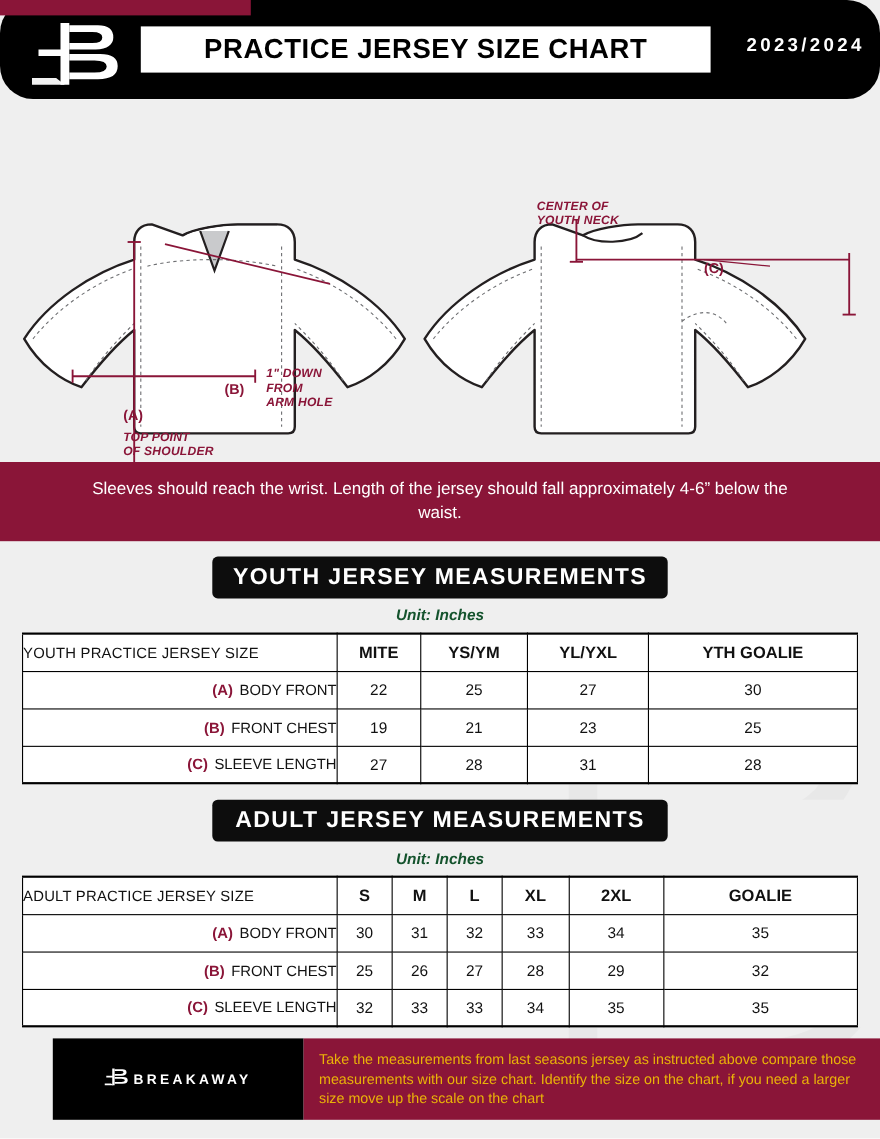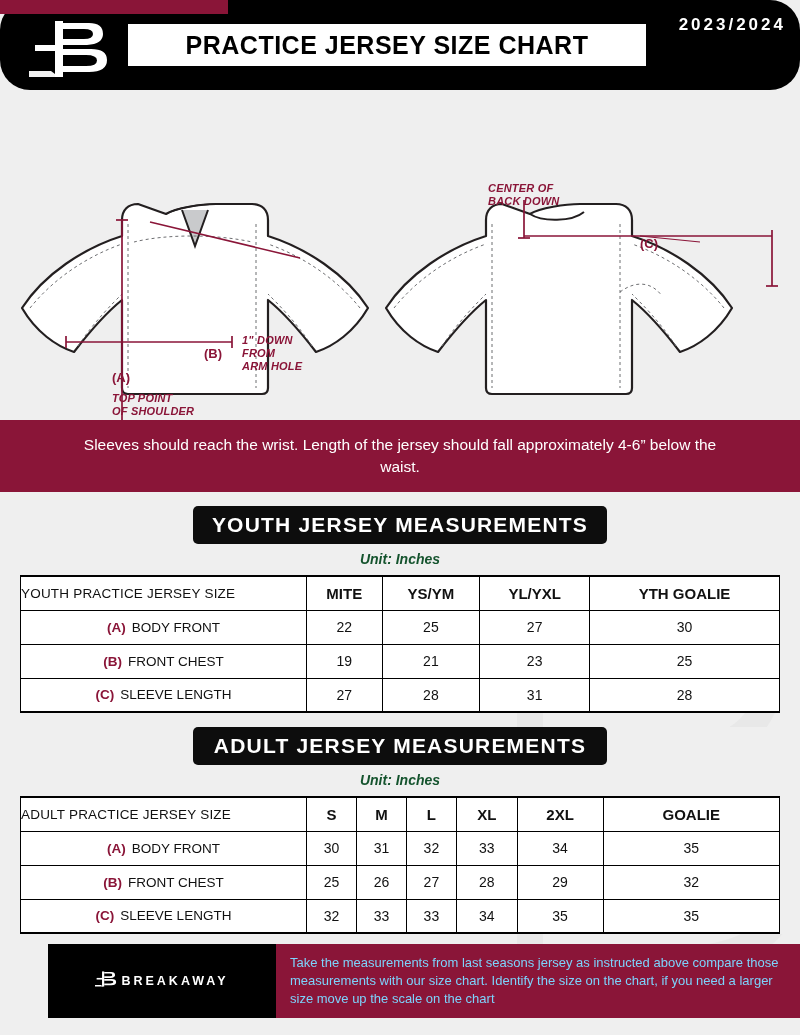--- a/index.html
+++ b/index.html
@@ -23,21 +23,21 @@
   .logo-wrap svg { display: block; }
   .title-box {
     position: absolute; left: 128px; top: 24px; width: 518px; height: 42px;
     background: #ffffff; display: flex; align-items: center; justify-content: center;
   }
   .title-box .title {
     font-weight: bold; font-size: 25px; letter-spacing: 0.5px; color: #000000;
     font-family: "Liberation Sans", sans-serif;
   }
   .season {
-    position: absolute; right: 14px; top: 15px;
+    position: absolute; right: 14px; top: 31px;
     color: #ffffff; font-size: 17px; font-weight: bold; letter-spacing: 3px;
   }
 
   
   .diagram { position: relative; width: 800px; height: 330px; background: #efefef; }
   .diagram svg { position: absolute; left: 0; top: 0; }
 
   .dlabel {
     position: absolute; color: #8a1538; font-style: italic; font-weight: bold;
     font-size: 11px; line-height: 13px; letter-spacing: 0.2px;
@@ -71,21 +71,21 @@
   }
   table.sizes th, table.sizes td {
     border: 1px solid #000; text-align: center; font-size: 13.5px; color: #111;
     height: 34px; background: #ffffff;
   }
   table.sizes thead th { font-weight: normal; font-size: 13.5px; }
   table.sizes thead th.rowhead {
     text-align: left; font-size: 13.5px; letter-spacing: 0.2px;
   }
   table.sizes thead th.colhead { font-weight: bold; font-size: 15px; }
-  table.sizes td.rowlabel { text-align: center; padding-left: 0; }
+  table.sizes td.rowlabel { text-align: right; padding-left: 0; }
   table.sizes td.rowlabel .tag { color: #8a1538; font-weight: bold; margin-right: 6px; }
   table.sizes td.val { font-size: 14px; }
 
   
   .watermark {
     position: absolute; right: -40px; top: 520px; width: 430px; height: 500px;
     opacity: 0.5; pointer-events: none; z-index: 0;
   }
   .watermark svg { display: block; }
   .section, .note-bar, .footer { z-index: 1; }
@@ -95,21 +95,21 @@
   .footer-left {
     width: 228px; background: #000000; display: flex; align-items: center;
     justify-content: center; gap: 0; margin-left: 48px;
   }
   .footer-left .fl-name {
     color: #ffffff; font-size: 12.5px; font-weight: bold; letter-spacing: 3px;
   }
   .footer-right {
     flex: 1; background: #8a1538; display: flex; align-items: center; padding: 0 14px;
   }
-  .footer-right p { color: #7dd3fc; font-size: 13px; line-height: 18px; }
+  .footer-right p { color: #eab308; font-size: 13px; line-height: 18px; }
   .gap-strip { width: 800px; height: 10px; background: #efefef; }
 </style>
 </head>
 <body>
 
 <div class="page">
 
   <div class="watermark">
     <svg width="430" height="500" viewBox="0 0 430 500">
       <g fill="none" stroke="#e2e2e2" stroke-width="26">
@@ -252,21 +252,21 @@
     <div class="dtag" style="left:204px; top:256px;">(B)</div>
     <div class="dlabel" style="left:242px; top:244px; width:90px;">
       <span>1" DOWN</span><br>
       <span>FROM</span><br>
       <span>ARM HOLE</span>
     </div>
 
     <div class="dtag" style="left:640px; top:146px;">(C)</div>
     <div class="dlabel" style="left:488px; top:92px; width:110px;">
       <span>CENTER OF</span><br>
-      <span>BACK DOWN</span>
+      <span>YOUTH NECK</span>
     </div>
   </div>
 
   <div class="note-bar">
     <p>Sleeves should reach the wrist. Length of the jersey should fall approximately 4-6” below the waist.</p>
   </div>
 
   <div class="section">
     <div class="band-title">
       <span>YOUTH JERSEY MEASUREMENTS</span>

